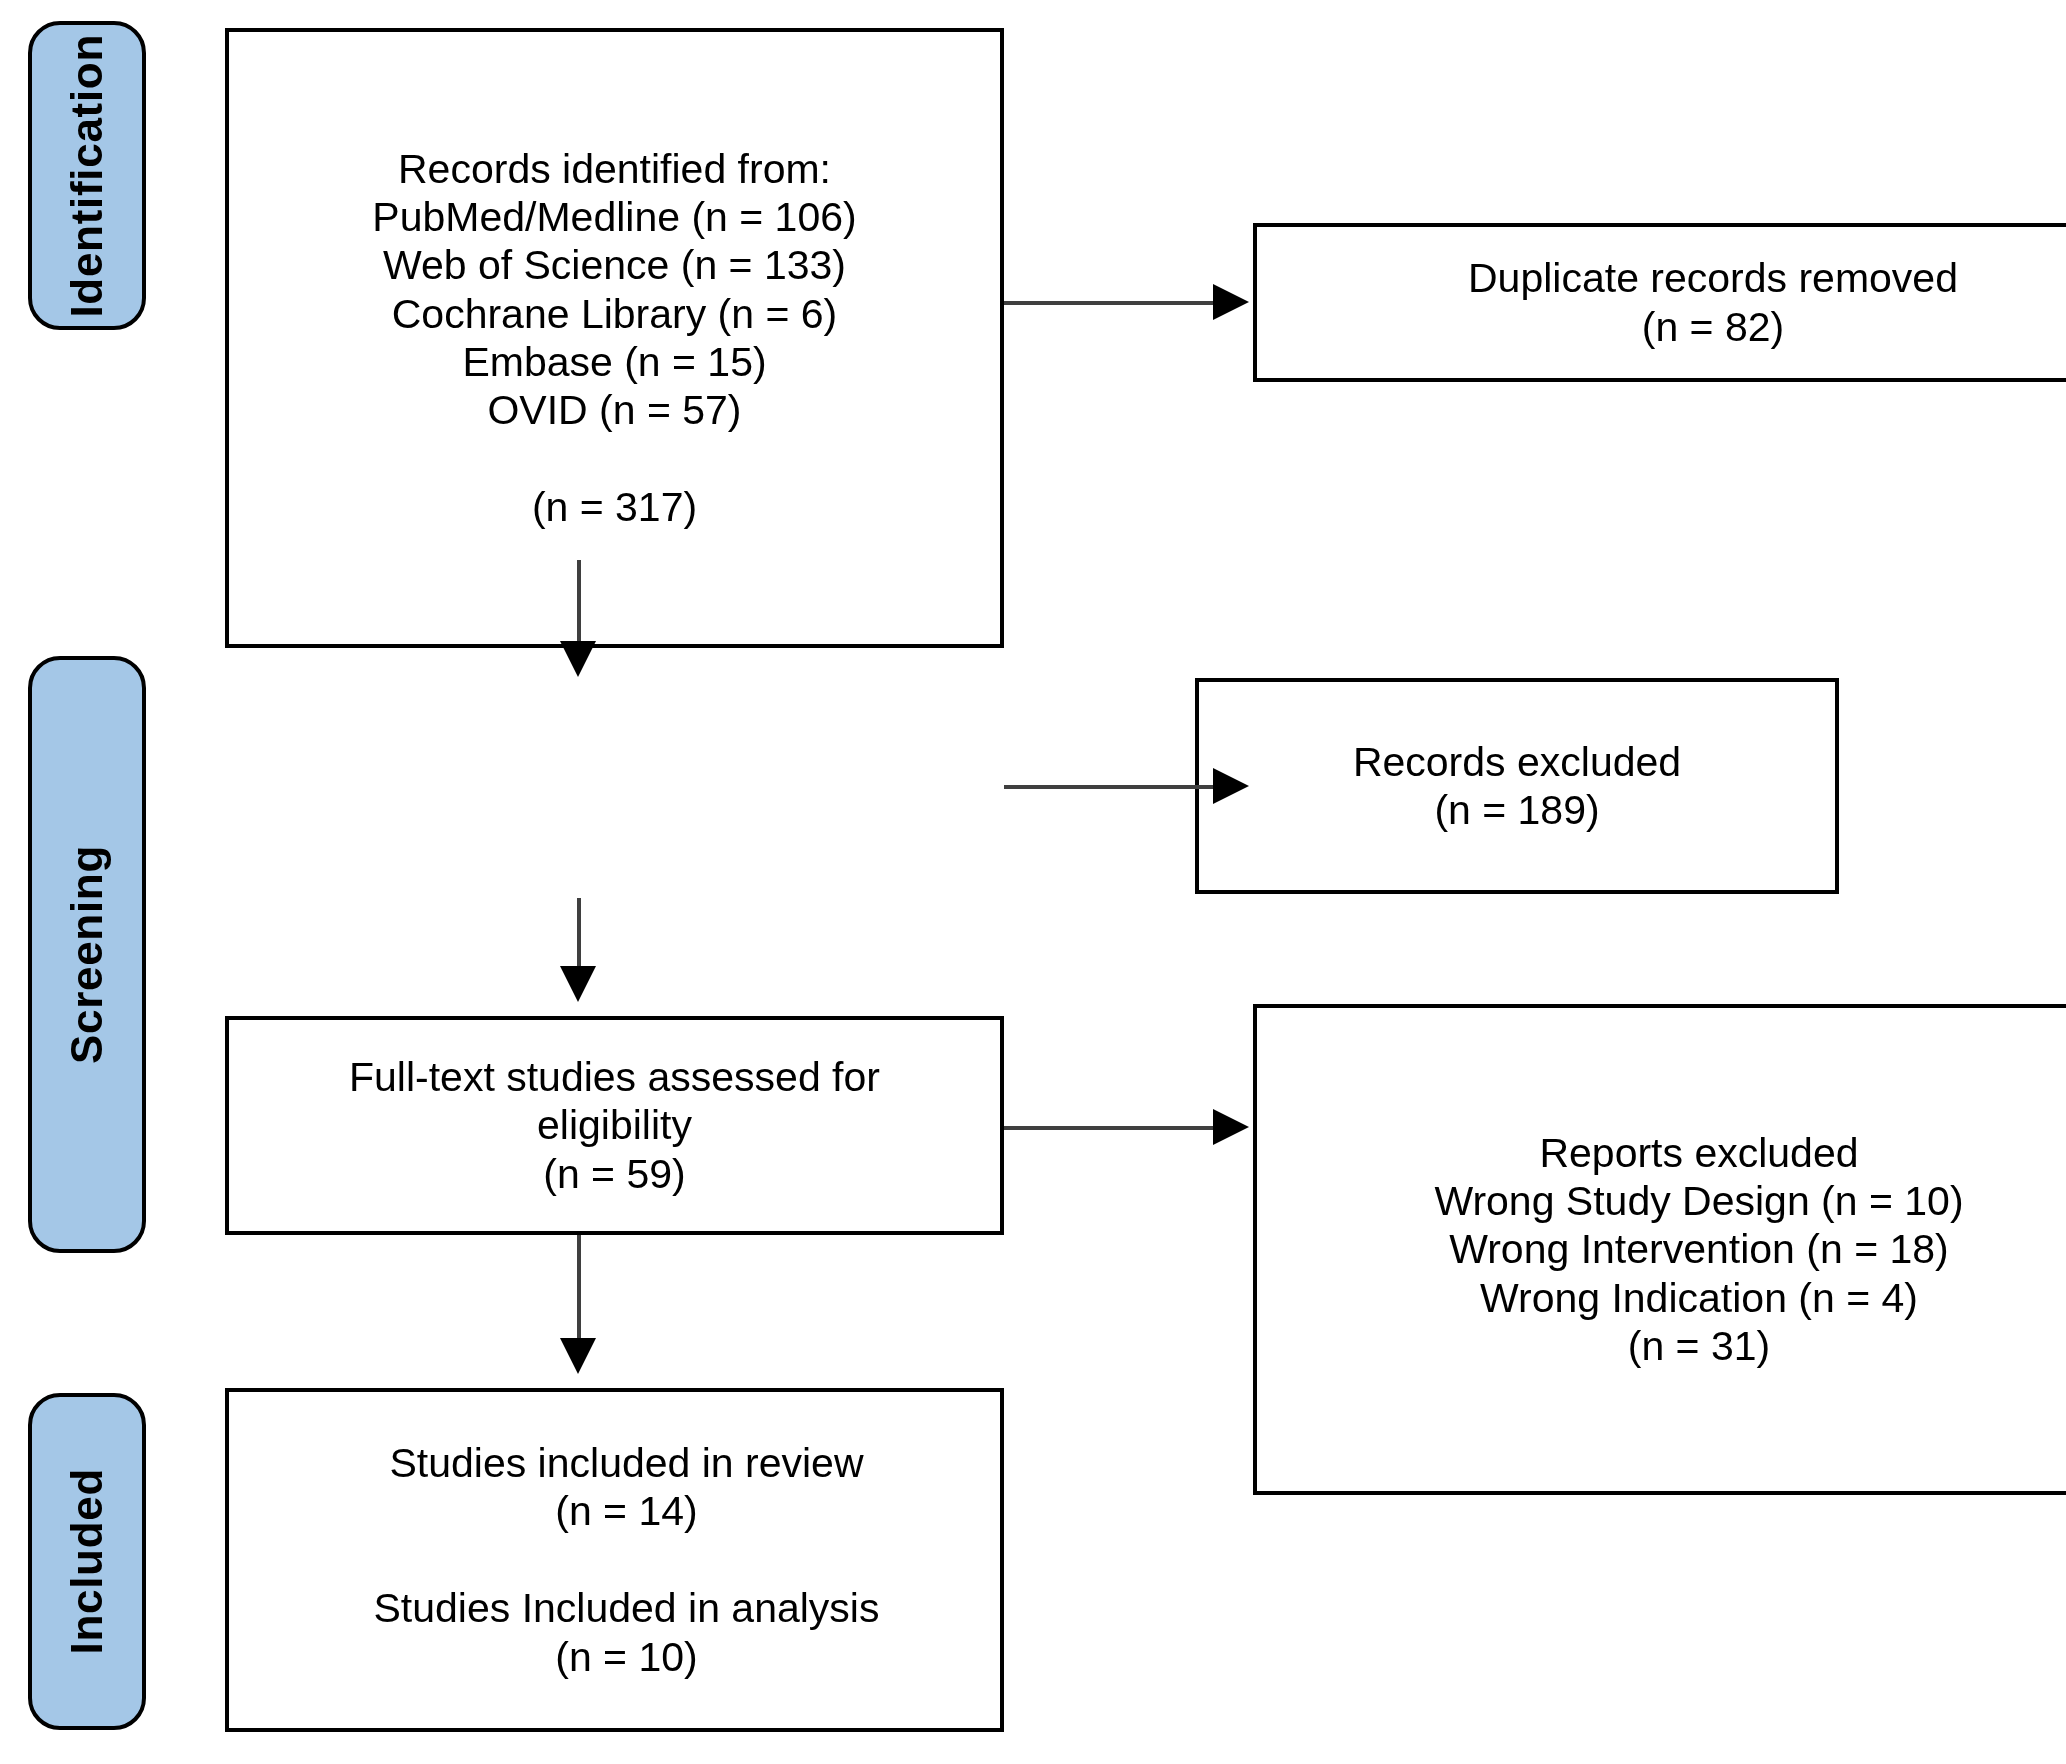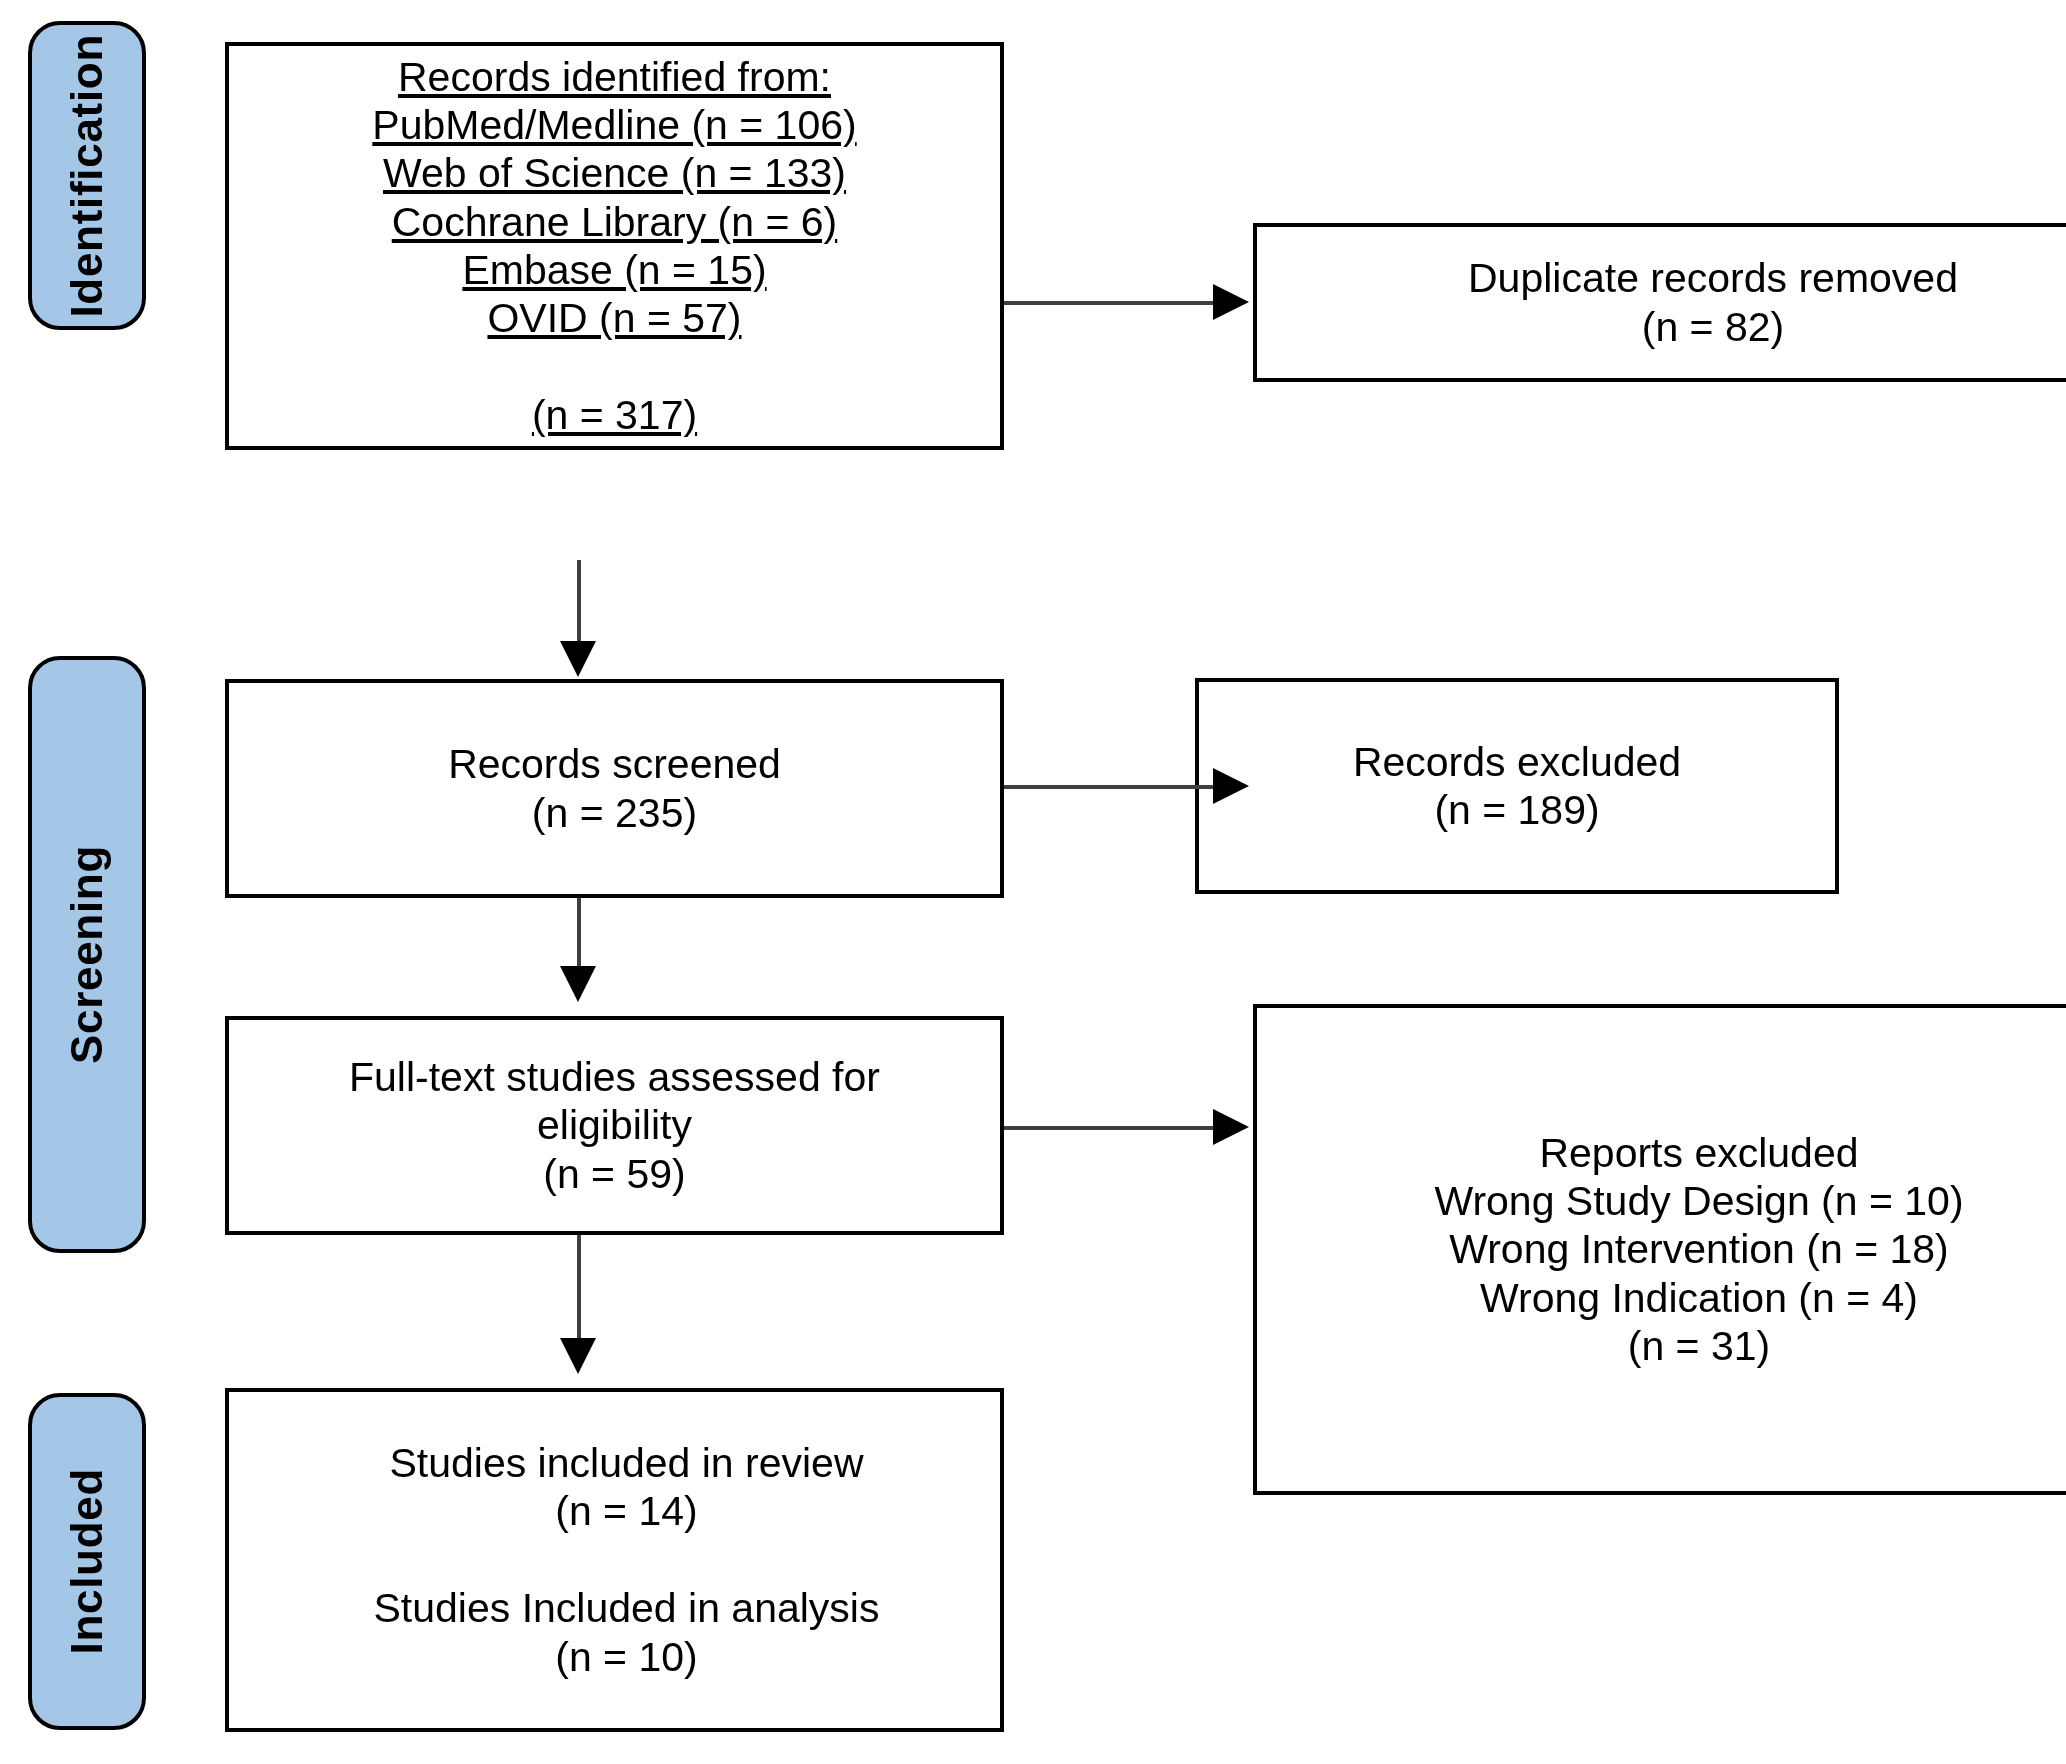--- a/index.html
+++ b/index.html
@@ -97,35 +97,31 @@
   </div>
 
   <div class="phase-tab" style="left:28px; top:656px; width:118px; height:597px;">
     <span class="phase-label">Screening</span>
   </div>
 
   <div class="phase-tab" style="left:28px; top:1393px; width:118px; height:337px;">
     <span class="phase-label">Included</span>
   </div>
 
-  <div class="flow-box" style="left:225px; top:42px; width:779px; height:408px;text-decoration:underline;">
+  <div class="flow-box" style="left:225px; top:28px; width:779px; height:620px;">
     <span class="box-text">Records identified from:
 PubMed/Medline (n = 106)
 Web of Science (n = 133)
 Cochrane Library (n = 6)
 Embase (n = 15)
 OVID (n = 57)
 
 (n = 317)</span>
   </div>
 
-  <div class="flow-box" style="left:225px; top:679px; width:779px; height:219px;">
-    <span class="box-text">Records screened
-(n = 235)</span>
-  </div>
 
   <div class="flow-box" style="left:225px; top:1016px; width:779px; height:219px;">
     <span class="box-text">Full-text studies assessed for
 eligibility
 (n = 59)</span>
   </div>
 
   <div class="flow-box" style="left:225px; top:1388px; width:779px; height:344px;padding-left:24px;">
     <span class="box-text">Studies included in review
 (n = 14)

